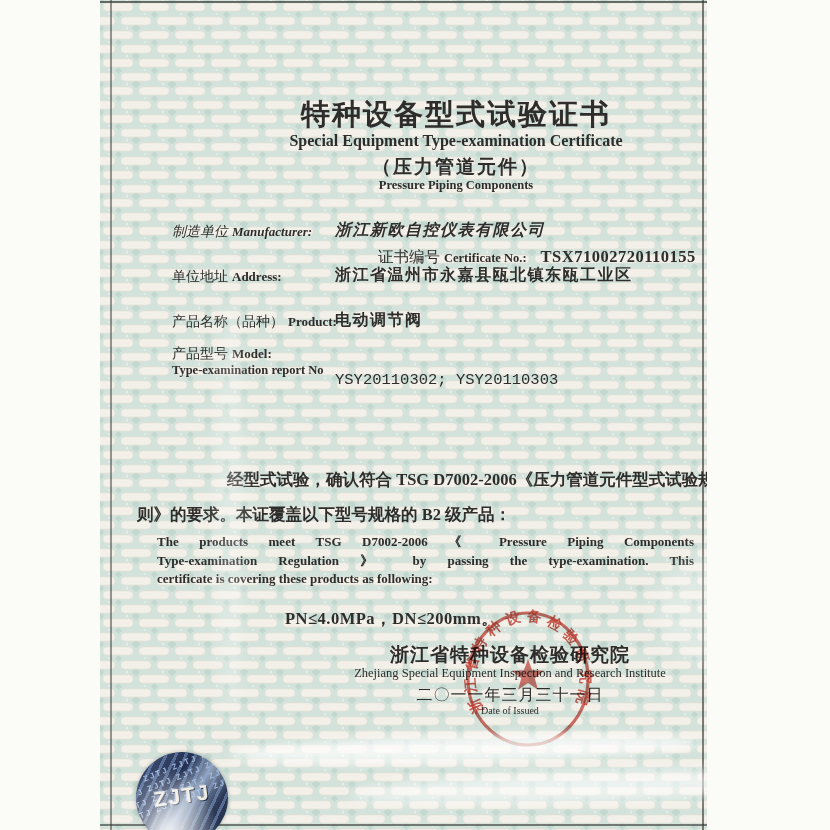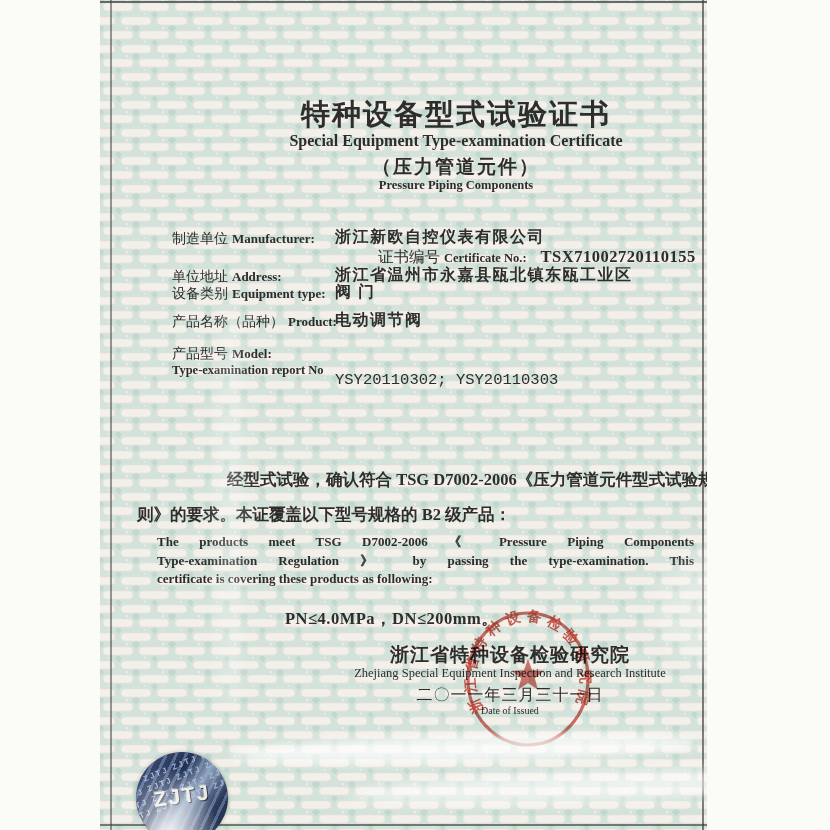--- a/index.html
+++ b/index.html
@@ -31,21 +31,21 @@
   .certno{left:278px;top:199px;white-space:nowrap;}
   .certno .zh{font-size:15.5px;}
   .certno .en{font-size:12.5px;font-weight:bold;}
   .certno .val{font-size:16.5px;font-weight:bold;letter-spacing:.5px;margin-left:10px;}
 
   .frow{position:absolute;left:72px;width:520px;white-space:nowrap;}
   .frow .lab-zh{font-size:14px;}
   .frow .lab-en{font-size:13px;font-weight:bold;}
   .frow .val{position:absolute;left:163px;top:-2px;font-size:16px;font-weight:bold;letter-spacing:1.5px;}
   .frow .val.mono{font-family:"Liberation Mono","DejaVu Sans Mono",monospace;font-weight:normal;letter-spacing:0;font-size:15.5px;}
-  .r0{top:229px;} .r1{top:242px;margin-top:25px;} .r2{top:284px;} .r3{top:312px;} .r4{top:344px;}
+  .r0{top:222px;font-style:italic;} .r1{top:242px;margin-top:25px;} .r2{top:284px;} .r3{top:312px;} .r4{top:344px;}
   .r5{top:361px;}
   .r5 .lab-zh{display:block;font-size:13.5px;}
   .r5 .lab-en{display:block;font-size:12.5px;margin-top:2px;}
   .r5 .val{top:10px;}
 
   .body-zh{font-size:16.5px;font-weight:bold;white-space:nowrap;}
   .bz1{left:127px;top:421px;}
   .bz2{left:37px;top:456px;}
   .body-en{left:57px;width:537px;font-size:13px;font-weight:bold;}
   .be{text-align:justify;text-align-last:justify;}
@@ -127,25 +127,20 @@
     <div class="frow r0">
       <span class="lab-zh">制造单位</span>
       <span class="lab-en">Manufacturer:</span>
       <span class="val">浙江新欧自控仪表有限公司</span>
     </div>
     <div class="frow r1">
       <span class="lab-zh">单位地址</span>
       <span class="lab-en">Address:</span>
       <span class="val">浙江省温州市永嘉县瓯北镇东瓯工业区</span>
     </div>
-    <div class="frow r2">
-      <span class="lab-zh">设备类别</span>
-      <span class="lab-en">Equipment type:</span>
-      <span class="val">阀 门</span>
-    </div>
     <div class="frow r3">
       <span class="lab-zh">产品名称（品种）</span>
       <span class="lab-en">Product:</span>
       <span class="val">电动调节阀</span>
     </div>
     <div class="frow r4">
       <span class="lab-zh">产品型号</span>
       <span class="lab-en">Model:</span>
     </div>
     <div class="frow r5">

